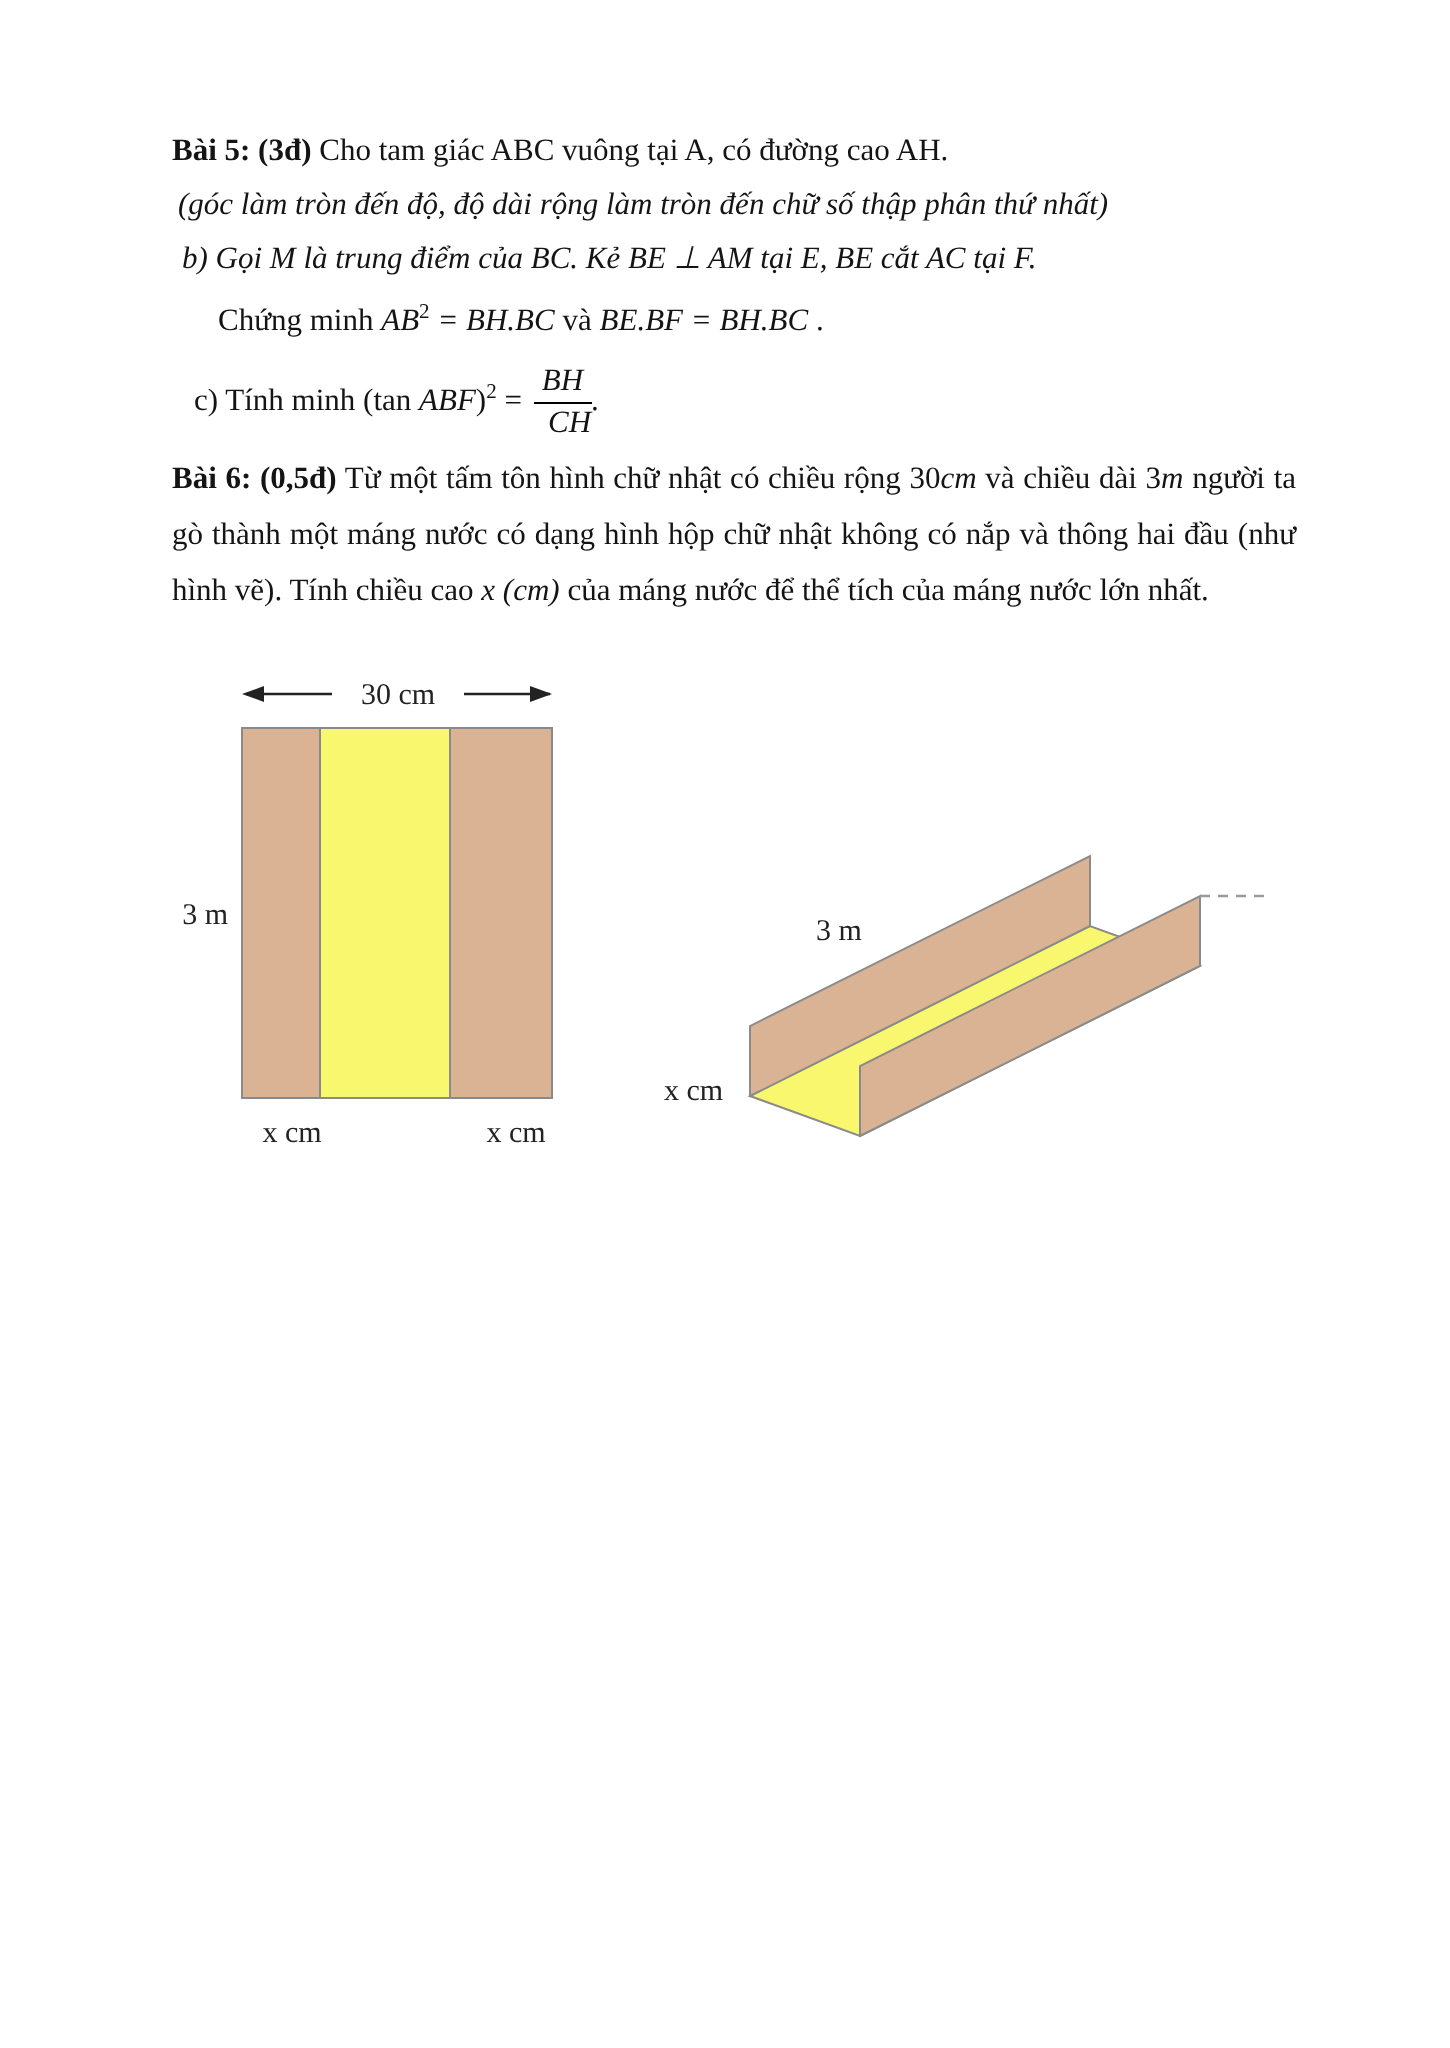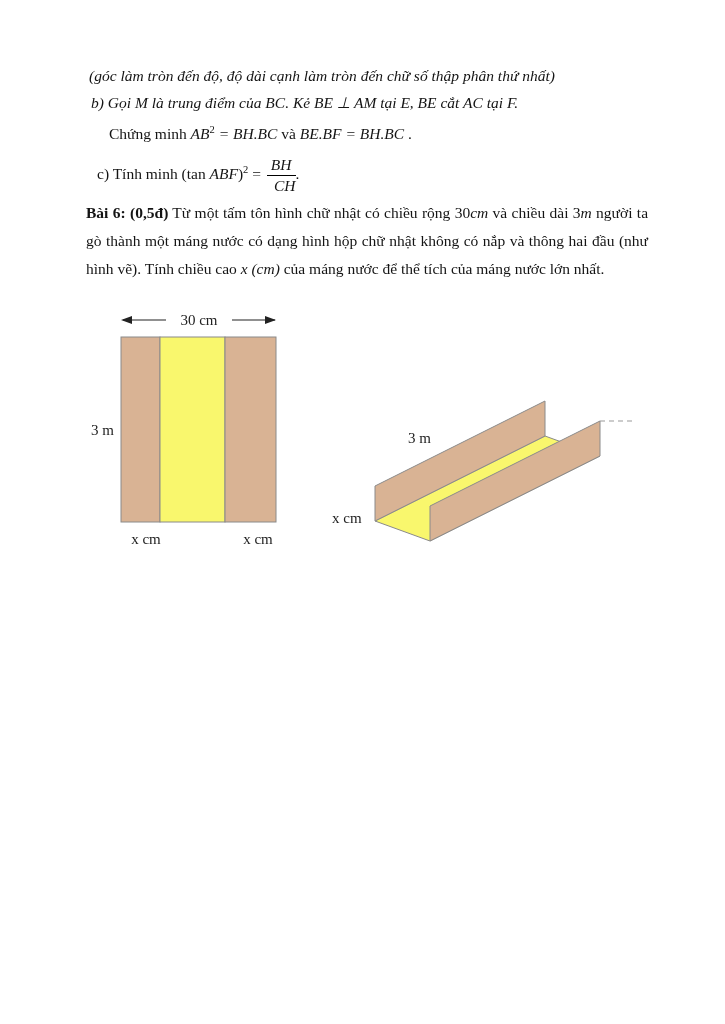--- a/index.html
+++ b/index.html
@@ -47,23 +47,26 @@
   .fig text { font-family:"Liberation Serif", serif; font-size:15px; fill:#222222; }
   .shape { stroke:#8a8a8a; stroke-width:1; }
   .arrowline { stroke:#222; stroke-width:1.2; }
   .dash { stroke:#9a9a9a; stroke-width:1.2; stroke-dasharray:5,4; fill:none; }
 </style>
 </head>
 <body>
 
 <div class="page">
 
+  <div class="line">
+    <span class="b">Bài 5: (3đ)</span><span> Cho tam giác ABC vuông tại A, có đường cao AH.</span>
+  </div>
 
 
-  <div class="line indent-note i">(góc làm tròn đến độ, độ  dài cạnh làm tròn đến chữ số thập phân thứ nhất)</div>
+  <div class="line indent-note i">(góc làm tròn đến độ, độ  dài rộng làm tròn đến chữ số thập phân thứ nhất)</div>
 
   <div class="line indent-b">b) Gọi M là trung điểm của BC. Kẻ BE ⊥ AM tại E, BE cắt AC tại F.</div>
 
   <div class="line indent-claim">
     <span>Chứng minh </span><span class="mvar">AB</span><sup class="mrm">2</sup><span class="mvar"> = BH.BC</span><span>  và  </span><span class="mvar">BE.BF = BH.BC</span><span> .</span>
   </div>
 
   <div class="line line-c indent-c">
     <span>c) Tính minh </span><span class="mrm">(tan </span><span class="mvar">ABF</span><span class="mrm">)</span><sup class="mrm">2</sup><span class="mrm"> = </span><span class="frac"><span class="num">BH</span><span class="den">CH</span></span><span>.</span>
   </div>

